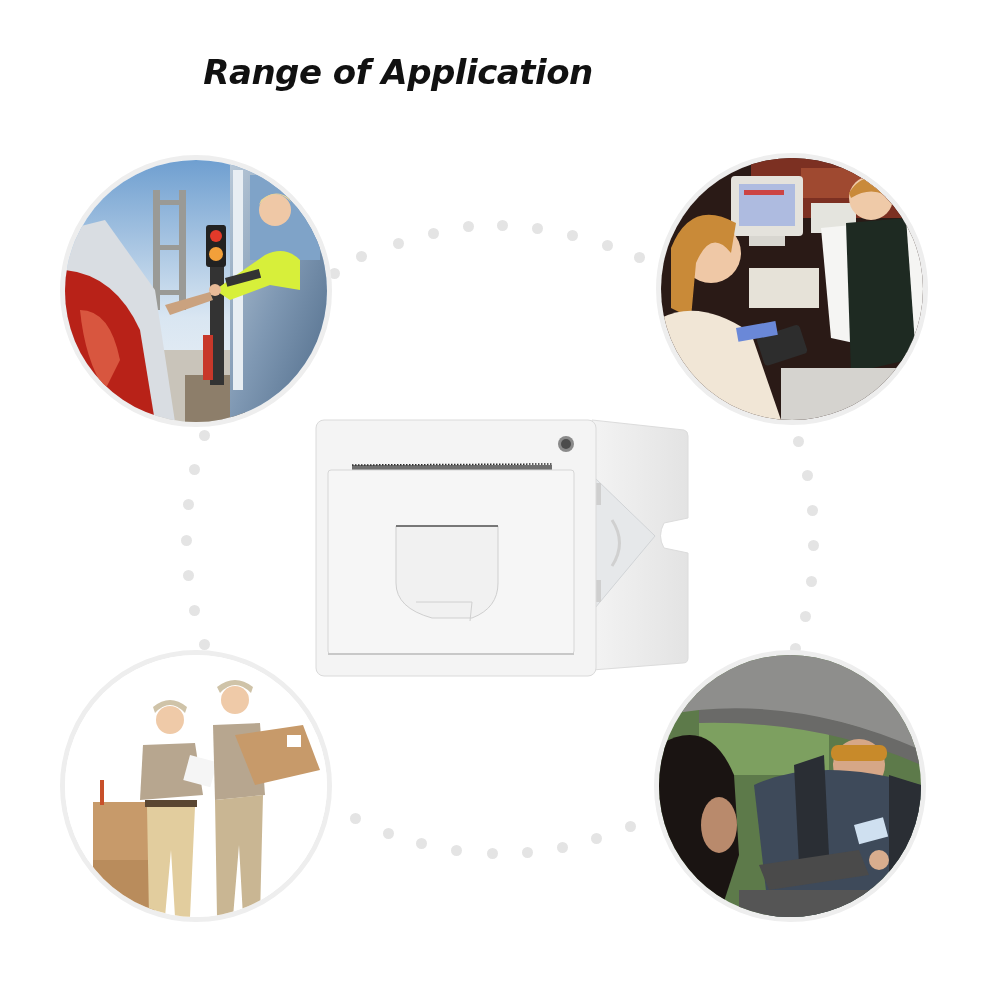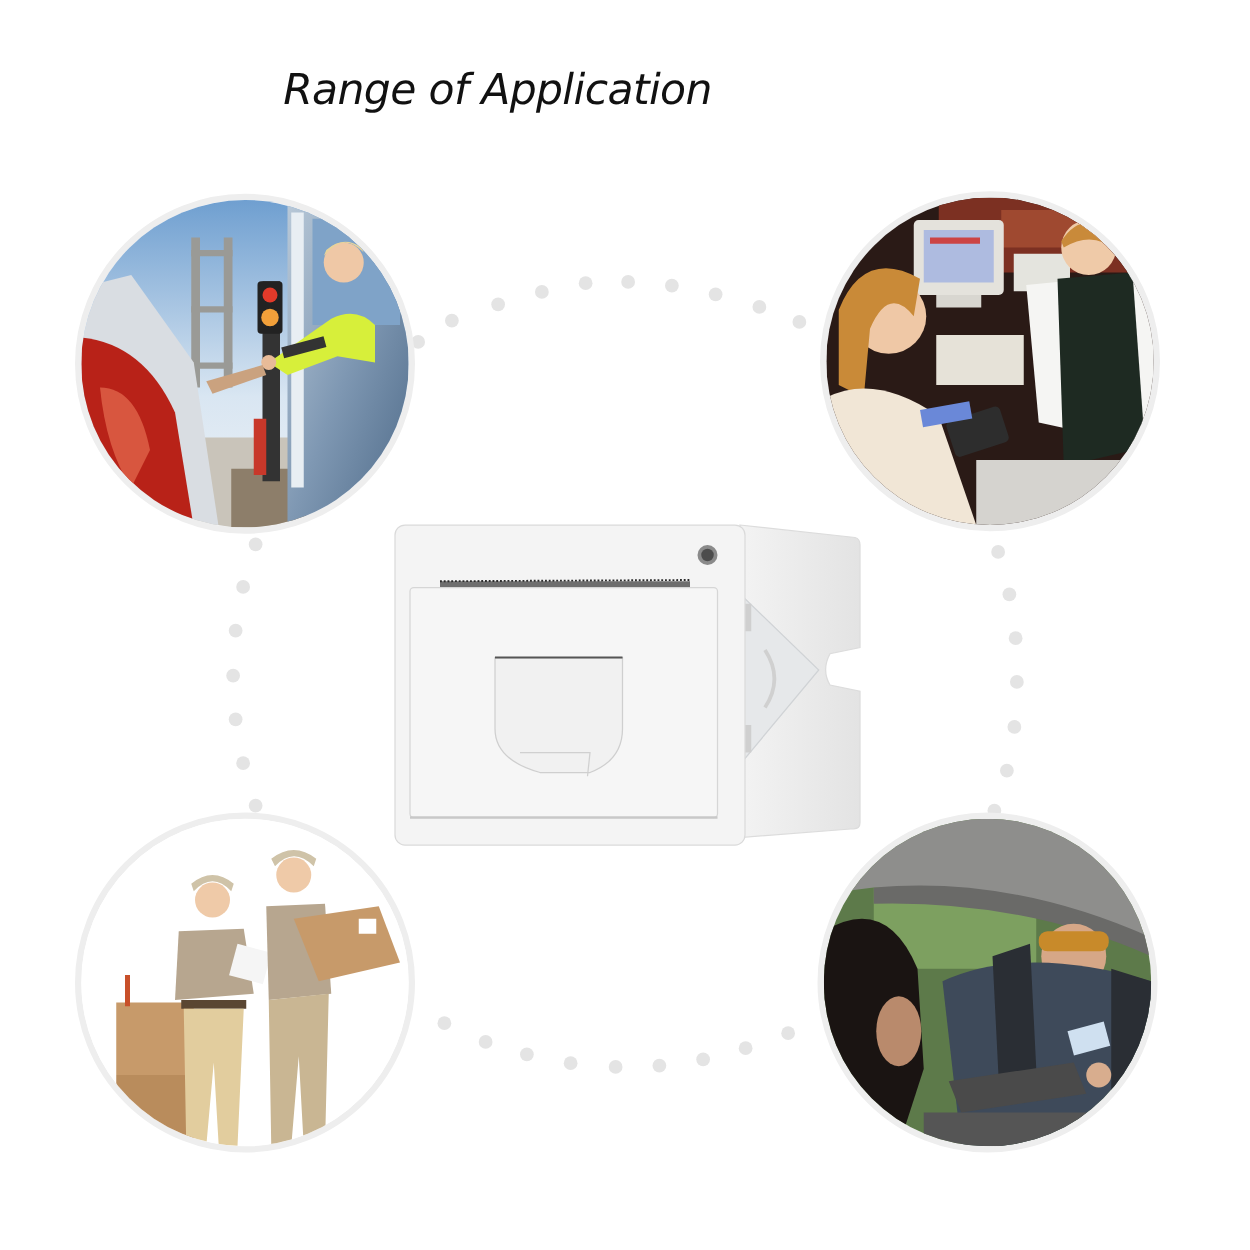--- a/index.html
+++ b/index.html
@@ -1,20 +1,20 @@
 <!DOCTYPE html>
 <html><head>
 <meta charset="utf-8">
 <style>
   html, body { margin:0; padding:0; background:#ffffff; }
   body { width:1000px; height:1000px; position:relative; overflow:hidden; font-family:"Liberation Sans", sans-serif; }
   .title {
     position:absolute; left:0; top:52px; width:796px; text-align:center;
     font-family:"DejaVu Sans", sans-serif; font-style:italic; font-size:34px;
-    color:#111; letter-spacing:-0.5px;
+    color:#111; letter-spacing:-0.5px;font-weight:bold;
   }
   .dot { position:absolute; width:11px; height:11px; border-radius:50%; background:#e4e4e4; }
   .photo {
     position:absolute; width:262px; height:262px; border-radius:50%;
     overflow:hidden; border:5px solid #eeeeee; box-sizing:content-box;
   }
   .photo svg { display:block; width:262px; height:262px; }
   .printer { position:absolute; left:312px; top:408px; width:380px; height:272px; }
   .printer svg { display:block; }
 </style>

